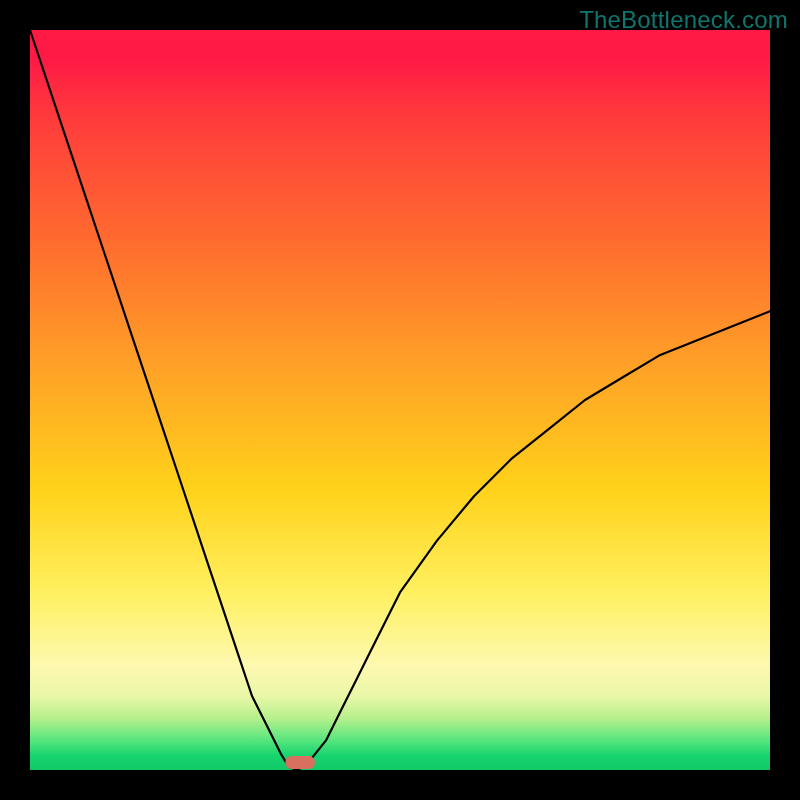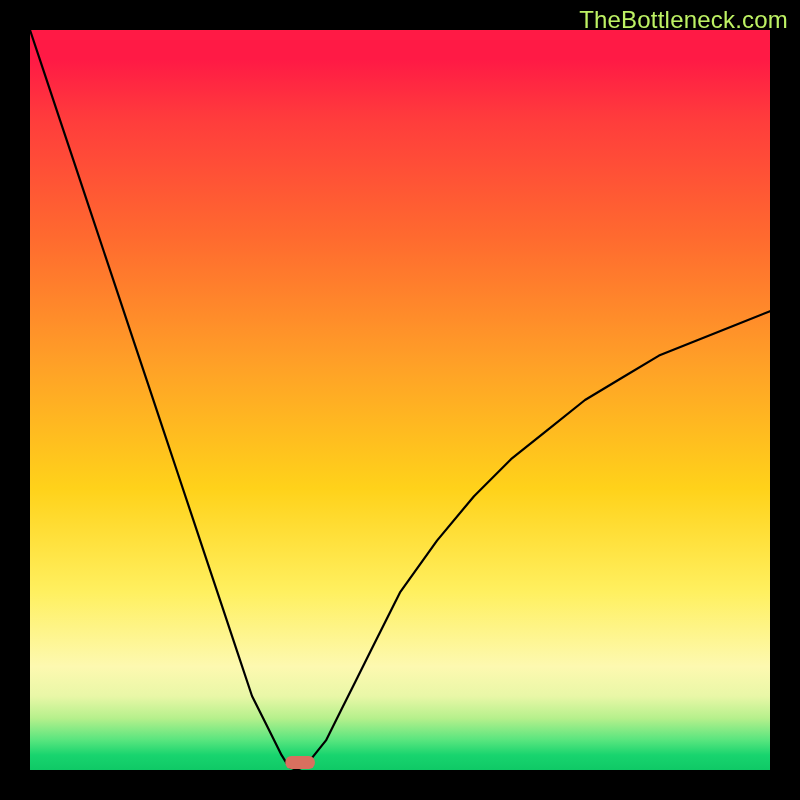--- a/index.html
+++ b/index.html
@@ -37,21 +37,21 @@
       #b6f08c 93%,
       #57e57e 96%,
       #18d46e 98%,
       #0fc966 100%
     );
   }
   .watermark {
     position: absolute;
     top: 6px;
     right: 12px;
-    color: #bef264;
+    color: #0f766e;
     font-size: 24px;
     font-weight: 500;
     letter-spacing: 0.2px;
     user-select: none;
   }
   svg.overlay {
     position: absolute;
     left: 0;
     top: 0;
     width: 740px;

